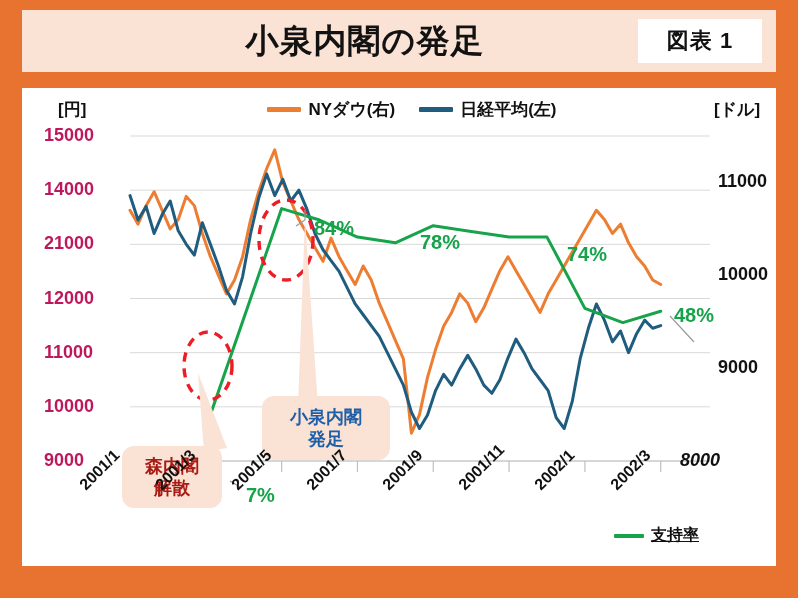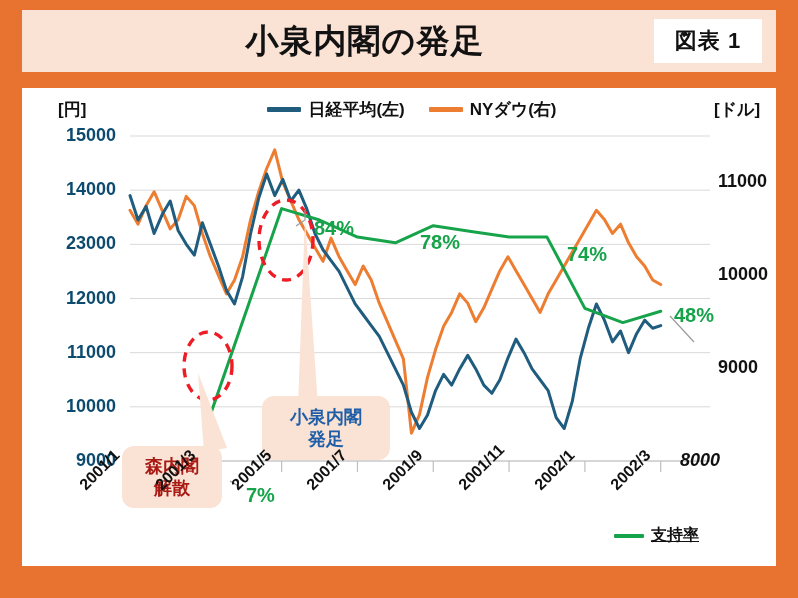--- a/index.html
+++ b/index.html
@@ -15,40 +15,40 @@
     position:absolute;left:22px;top:10px;width:754px;height:62px;
     background:#FAE2D5;
   }
   .header-title{
     position:absolute;left:0;top:0;width:754px;height:62px;
     display:flex;align-items:center;justify-content:center;
     font-size:33px;font-weight:bold;color:#121212;
     letter-spacing:1px;padding-right:68px;box-sizing:border-box;
   }
   .badge{
-    position:absolute;right:14px;top:9px;width:108px;height:44px;
+    position:absolute;right:14px;top:9px;width:124px;height:44px;
     background:#FFFFFF;display:flex;align-items:center;justify-content:center;
     font-size:22px;font-weight:bold;color:#111;letter-spacing:1px;
   }
 
   
   .panel{
     position:absolute;left:22px;top:88px;width:754px;height:478px;
     background:#FFFFFF;
   }
 
   .axis-unit{
     position:absolute;font-size:17px;font-weight:bold;color:#111;
   }
   #unit-left{left:36px;top:10px;}
   #unit-right{left:692px;top:10px;}
 
   .ytick{
-    position:absolute;font-size:18px;font-weight:bold;color:#0c4a6e;
-    width:72px;text-align:right;
+    position:absolute;font-size:18px;font-weight:bold;color:#be185d;
+    width:72px;
   }
   .ytick-r{
     position:absolute;font-size:18px;font-weight:bold;color:#111;
     width:72px;text-align:left;
   }
 
   
   .legend-top{
     position:absolute;left:200px;top:10px;width:380px;height:22px;
     display:flex;align-items:center;gap:24px;justify-content:center;
@@ -105,26 +105,26 @@
     <div class="badge">図表 1</div>
   </div>
 
   <div class="panel">
 
     <div class="axis-unit" id="unit-left">[円]</div>
     <div class="axis-unit" id="unit-right">[ドル]</div>
 
     <div class="legend-top">
       <div class="lg">
+        <span class="lg-swatch" style="background:#ED7D31"></span>
+        <span class="lg-label">NYダウ(右)</span>
+      </div>
+      <div class="lg">
         <span class="lg-swatch" style="background:#1F5C7E"></span>
         <span class="lg-label">日経平均(左)</span>
-      </div>
-      <div class="lg">
-        <span class="lg-swatch" style="background:#ED7D31"></span>
-        <span class="lg-label">NYダウ(右)</span>
       </div>
     </div>
 
     <div class="legend-approval">
       <span class="lg-swatch" style="background:#17A34A"></span>
       <span class="lg-label">支持率</span>
     </div>
 
     <svg id="plot" viewBox="0 0 754 478">
       <g id="gridlines">
@@ -168,21 +168,21 @@
       <span>解散</span>
     </div>
     <div class="callout" id="callout-koizumi">
       <span>小泉内閣</span>
       <span>発足</span>
     </div>
 
     <div id="ylabels-left">
         <div class="ytick" style="left: 22px; top: 37px;">15000</div>
         <div class="ytick" style="left: 22px; top: 91.1667px;">14000</div>
-        <div class="ytick" style="left: 22px; top: 145.333px;">23000</div>
+        <div class="ytick" style="left: 22px; top: 145.333px;">21000</div>
         <div class="ytick" style="left: 22px; top: 199.5px;">12000</div>
         <div class="ytick" style="left: 22px; top: 253.667px;">11000</div>
         <div class="ytick" style="left: 22px; top: 307.833px;">10000</div>
         <div class="ytick" style="left: 22px; top: 362px;">9000</div>
       </div>
     <div id="ylabels-right">
         <div class="ytick-r" style="left: 696px; top: 83.4286px;">11000</div>
         <div class="ytick-r" style="left: 696px; top: 176.286px;">10000</div>
         <div class="ytick-r" style="left: 696px; top: 269.143px;">9000</div>
         <div class="ytick-r" style="left: 658px; top: 362px; font-style: italic;">8000</div>

